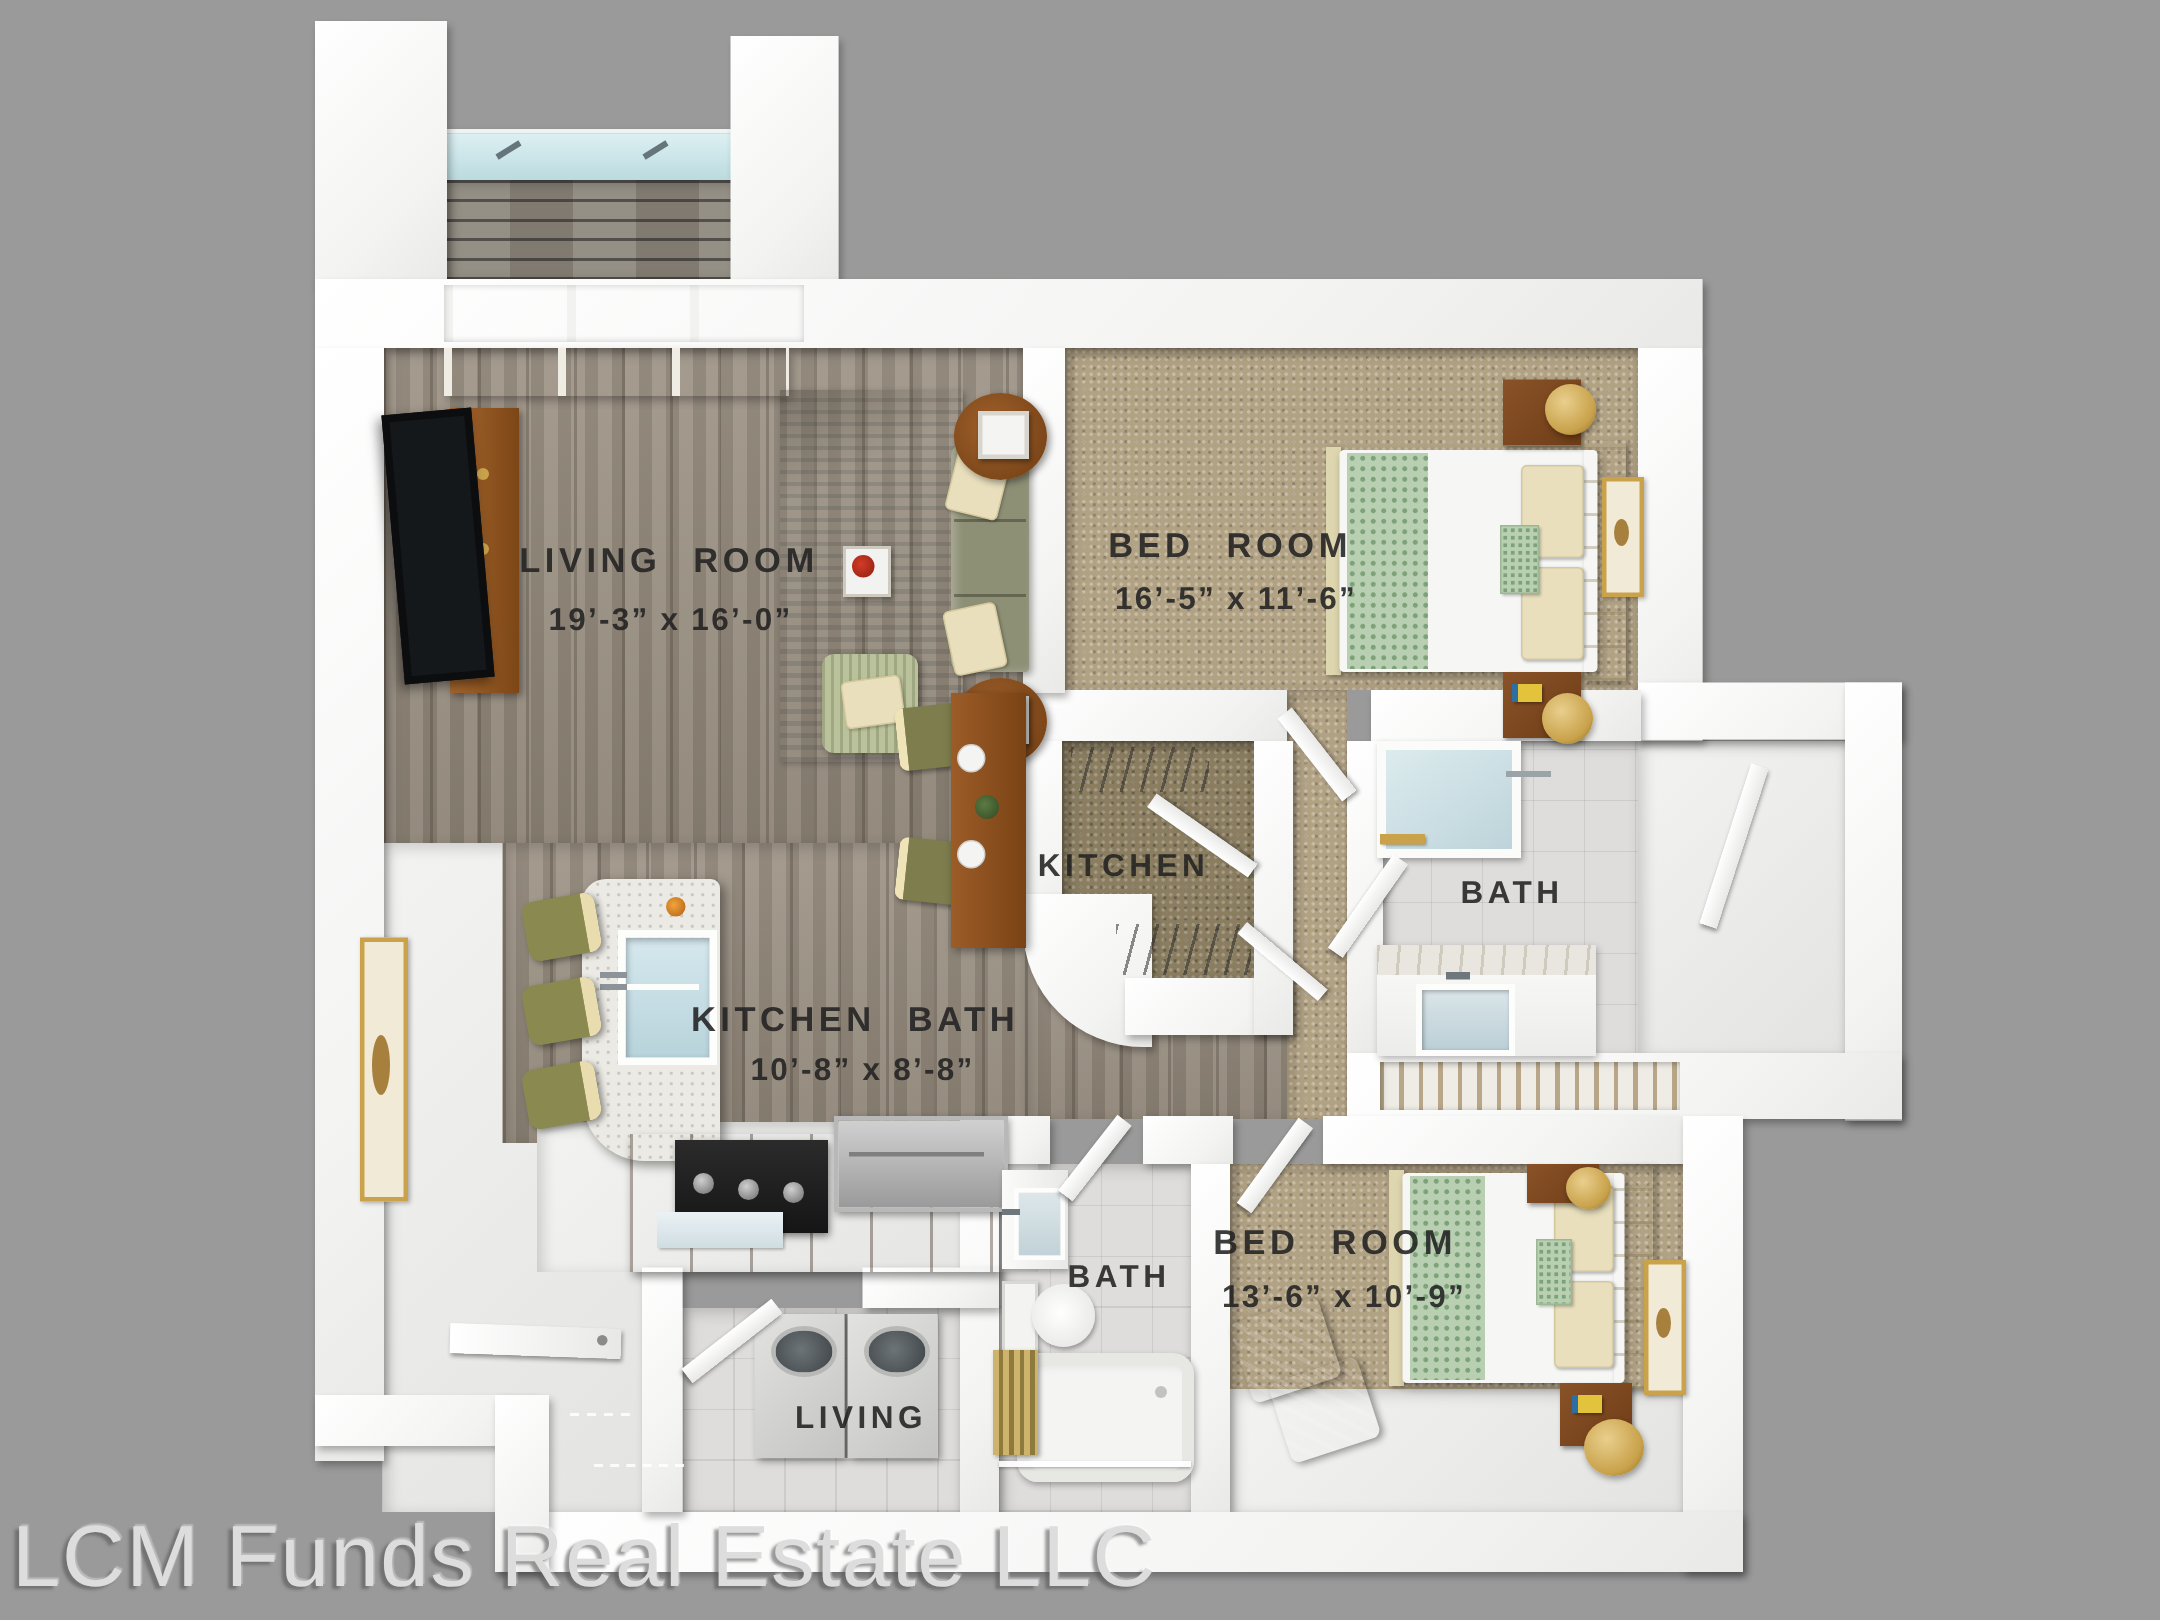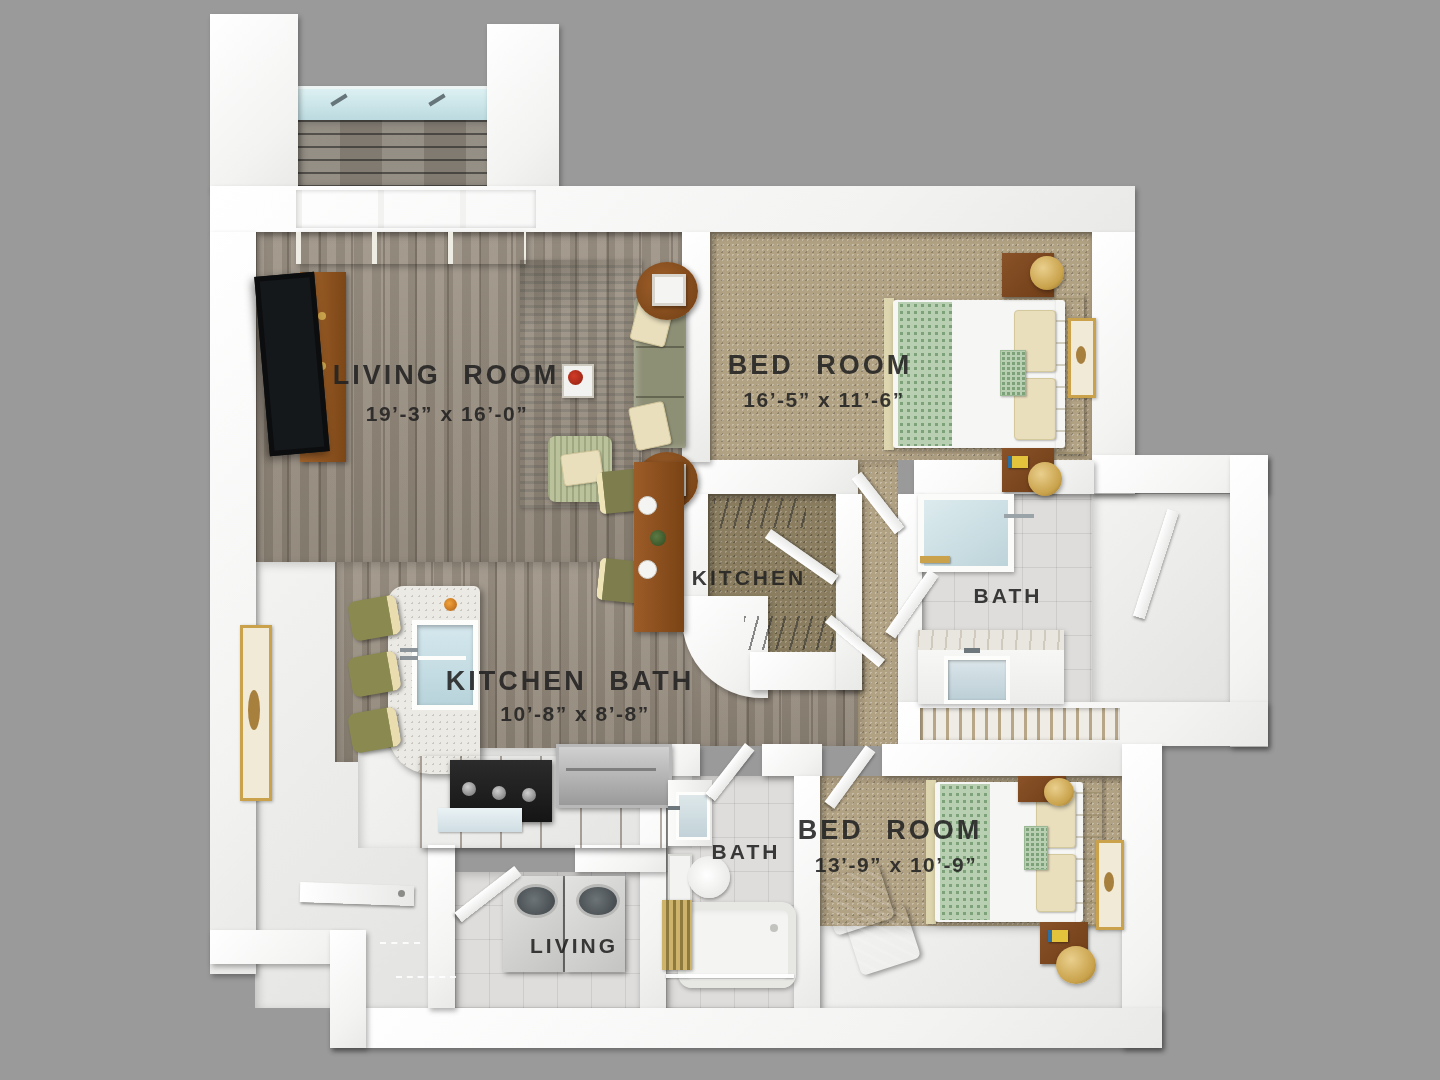--- a/index.html
+++ b/index.html
@@ -26,21 +26,21 @@
   .tile{background-color:var(--tile,#dedddb);
         background-image:repeating-linear-gradient(0deg,rgba(0,0,0,.08) 0 1px,transparent 1px 34px),
                          repeating-linear-gradient(90deg,rgba(0,0,0,.08) 0 1px,transparent 1px 34px);}
   .white-floor{background:linear-gradient(135deg,#f3f3f1,#e3e3e1);}
   
   .door{position:absolute;background:linear-gradient(90deg,#ffffff,#e8e8e7);
         box-shadow:1px 2px 3px rgba(0,0,0,.38);}
   .gold-frame{position:absolute;background:#f1ead7;border:3px solid var(--gold,#c9a24b);
         box-shadow:1px 1px 3px rgba(0,0,0,.3);}
   .room-name{position:absolute;transform:translateX(-50%);white-space:nowrap;
-        font-weight:bold;font-size:27px;letter-spacing:3px;word-spacing:12px;
+        font-weight:bold;font-size:23px;letter-spacing:3px;word-spacing:12px;
         color:var(--label,#222);opacity:.88;}
   .room-dims{position:absolute;transform:translateX(-50%);white-space:nowrap;
         font-weight:bold;font-size:21px;letter-spacing:1.5px;color:var(--label,#222);opacity:.88;}
   #watermark{position:absolute;left:8px;top:1004px;font-size:58px;letter-spacing:1px;
         color:var(--watermark,#ddd);text-shadow:-3px 2px 2px rgba(88,88,88,.60),1px -1px 1px rgba(255,255,255,.35);
         z-index:60;}
   .lamp{position:absolute;border-radius:50%;
         background:radial-gradient(circle at 38% 35%,#e9cf8d,var(--gold,#c9a24b) 65%,#8a6a25);
         box-shadow:1px 2px 4px rgba(0,0,0,.35);}
   .pillow{position:absolute;background:#e9dfbd;border:1px solid #d4c89d;border-radius:4px;
@@ -231,17 +231,18 @@
     <div class="room-name" style="left:446px;top:360px;">LIVING ROOM</div>
     <div class="room-dims" style="left:447px;top:402px;">19’-3” x 16’-0”</div>
     <div class="room-name" style="left:820px;top:350px;">BED ROOM</div>
     <div class="room-dims" style="left:824px;top:388px;">16’-5” x 11’-6”</div>
     <div class="room-name" style="left:749px;top:566px;font-size:21px;">KITCHEN</div>
     <div class="room-name" style="left:1008px;top:584px;font-size:21px;">BATH</div>
     <div class="room-name" style="left:570px;top:666px;">KITCHEN BATH</div>
     <div class="room-dims" style="left:575px;top:702px;">10’-8” x 8’-8”</div>
     <div class="room-name" style="left:746px;top:840px;font-size:21px;">BATH</div>
     <div class="room-name" style="left:890px;top:815px;">BED ROOM</div>
-    <div class="room-dims" style="left:896px;top:853px;">13’-9” x 10’-9”</div>
+    <div class="room-dims" style="left:896px;top:853px;">13’-6” x 10’-9”</div>
     <div class="room-name" style="left:574px;top:934px;font-size:21px;">LIVING</div>
   </div>
 
+  <div id="watermark">LCM Funds Real Estate LLC</div>
 </div>
 
 </body></html>

